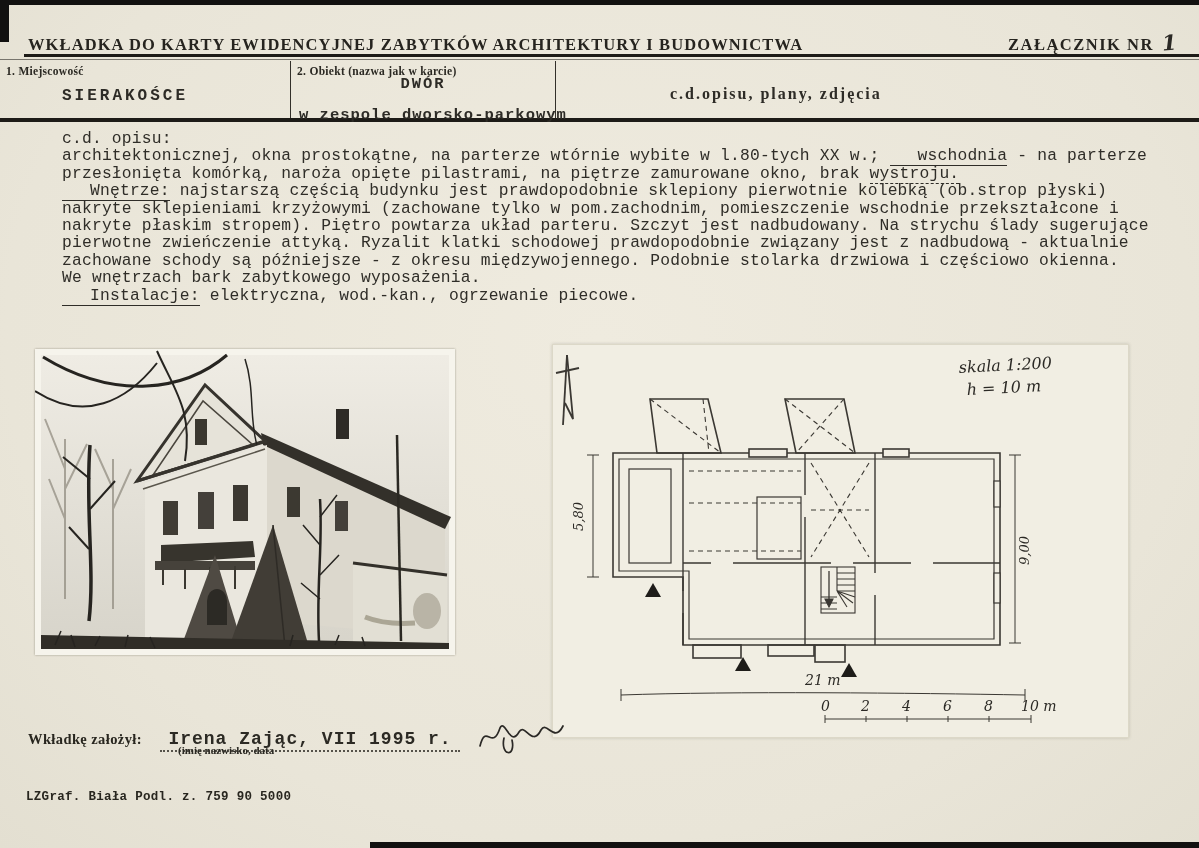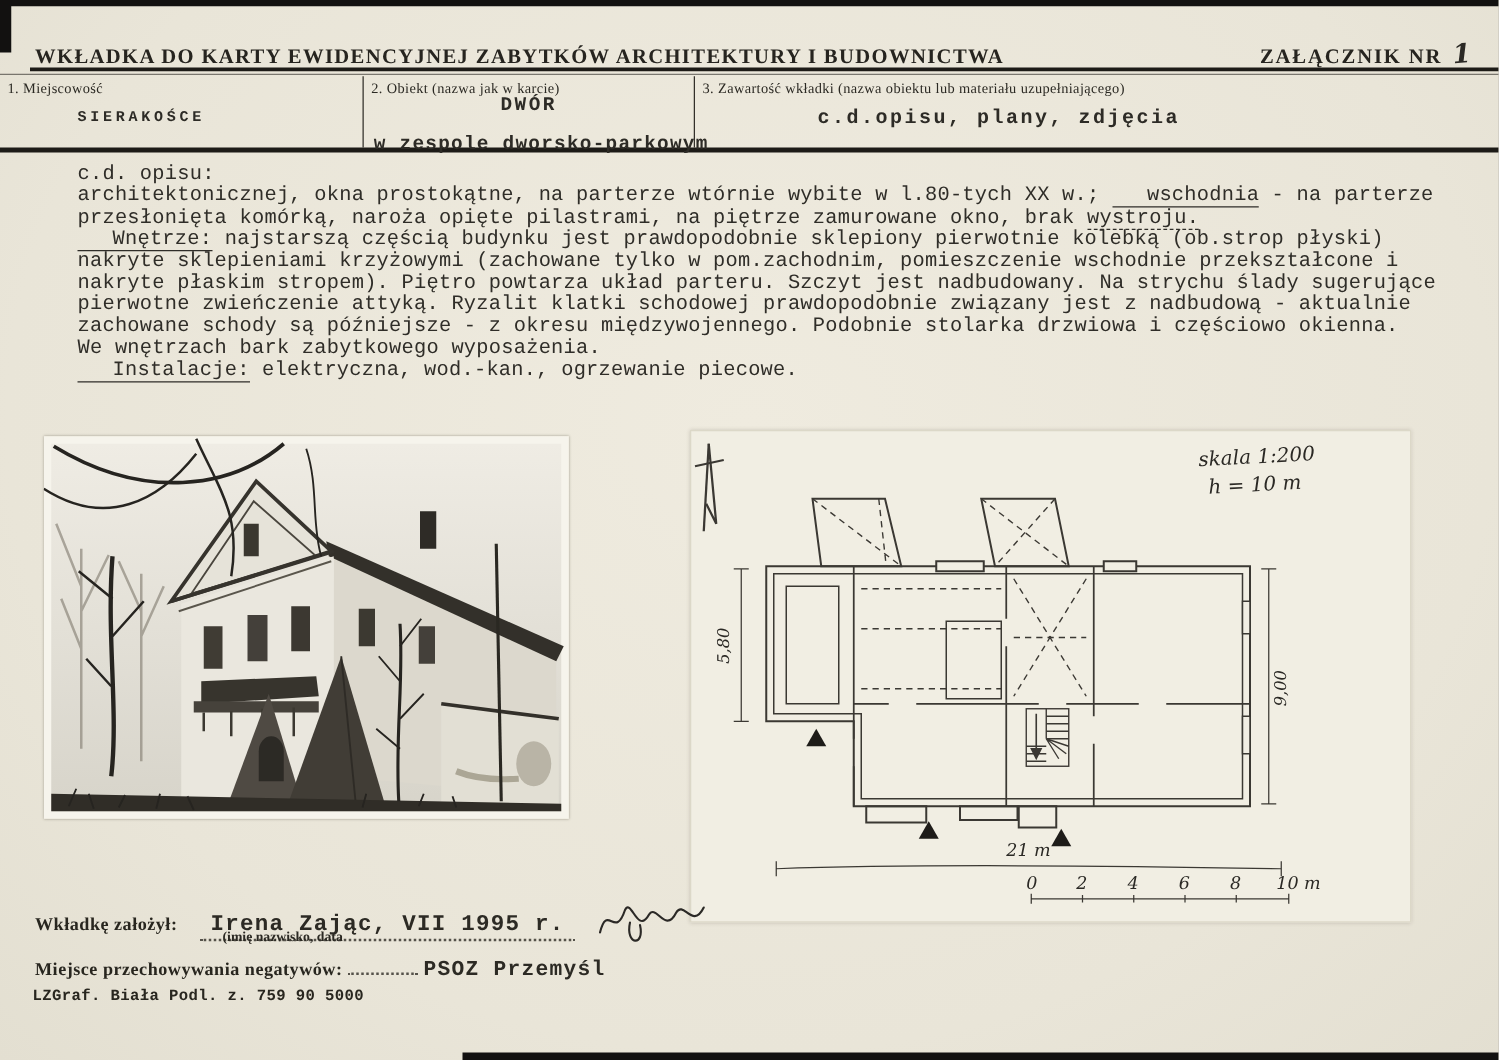--- a/index.html
+++ b/index.html
@@ -12,26 +12,26 @@
   .strip{position:absolute;background:#121110;}
   .title-row{position:absolute;left:28px;top:30px;width:1150px;display:flex;justify-content:space-between;align-items:baseline;}
   .doc-title{font-family:"Liberation Serif",serif;font-weight:bold;font-size:16.5px;letter-spacing:1.1px;color:#26241f;}
   .attach{font-family:"Liberation Serif",serif;font-weight:bold;font-size:16.5px;letter-spacing:1.5px;color:#26241f;display:flex;align-items:baseline;gap:8px;}
   .hand{font-family:"DejaVu Serif",serif;font-style:italic;color:#2b2925;}
   .attach .hand{font-size:21px;transform:rotate(-4deg);font-weight:bold;}
   .rule{position:absolute;left:0;right:0;background:#1d1b17;}
   .form-row{position:absolute;left:0;right:0;top:61px;height:57px;display:flex;}
   .cell{position:relative;height:100%;box-sizing:border-box;}
   .cell + .cell{border-left:1.5px solid #33302a;}
-  .cell-label{font-family:"Liberation Serif",serif;font-weight:normal;font-size:11.5px;letter-spacing:.3px;color:#2b2923;padding:4px 6px 0 6px;white-space:nowrap;}
+  .cell-label{font-family:"Liberation Serif",serif;font-weight:bold;font-size:11.5px;letter-spacing:.3px;color:#2b2923;padding:4px 6px 0 6px;white-space:nowrap;}
   .cell-value{font-family:"Liberation Mono","DejaVu Sans Mono",monospace;font-weight:bold;color:#2d2b26;}
-  .v1{position:absolute;left:62px;top:26px;font-size:12px;letter-spacing:3px;}
+  .v1{position:absolute;left:62px;top:26px;font-size:16px;letter-spacing:3px;}
   .v2a{position:absolute;left:0;width:100%;top:14px;text-align:center;font-size:15.5px;letter-spacing:2px;}
   .v2b{position:absolute;left:8px;top:45px;font-size:15.5px;letter-spacing:1px;white-space:nowrap;z-index:3;}
-  .v3{position:absolute;left:98px;top:24px;font-size:16px;letter-spacing:2px;}
+  .v3{position:absolute;left:114px;top:24px;font-size:16px;letter-spacing:2px;font-family:Liberation Serif, serif;}
   .desc{position:absolute;left:62px;top:130px;width:1125px;font-family:"Liberation Mono","DejaVu Sans Mono",monospace;font-size:16.3px;line-height:17.4px;letter-spacing:.2px;color:#2f2d28;}
   .desc-line{white-space:nowrap;}
   .u-solid{border-bottom:1.5px solid #2f2d28;padding-left:28px;}
   .u-dashed{border-bottom:1.5px dashed #2f2d28;}
   .photo{position:absolute;left:35px;top:349px;width:420px;height:306px;box-shadow:0 0 2px rgba(60,55,40,.45);}
   .caption{position:absolute;left:35px;top:666px;width:420px;text-align:center;font-family:"Liberation Mono","DejaVu Sans Mono",monospace;font-weight:bold;font-size:17px;letter-spacing:1.5px;color:#2d2b26;}
   .plan-sheet{position:absolute;left:552px;top:344px;width:575px;height:392px;background:#f1eee3;border:1px solid #dcd8c8;box-shadow:0 0 3px rgba(90,85,70,.25);}
   .footer-line{position:absolute;white-space:nowrap;}
   .flabel{font-family:"Liberation Serif",serif;font-weight:bold;font-size:14.5px;letter-spacing:.4px;color:#28261f;}
   .fsub{font-family:"Liberation Serif",serif;font-weight:bold;font-size:11px;color:#2b2923;}
@@ -66,21 +66,20 @@
     <div class="cell" style="width:290px;">
       <div class="cell-label">1. Miejscowość</div>
       <div class="cell-value v1">SIERAKOŚCE</div>
     </div>
     <div class="cell" style="width:265px;">
       <div class="cell-label">2. Obiekt (nazwa jak w karcie)</div>
       <div class="cell-value v2a">DWÓR</div>
       <div class="cell-value v2b">w zespole dworsko-parkowym</div>
     </div>
     <div class="cell" style="flex:1;">
-      <div class="cell-label">3. Zawartość wkładki (nazwa obiektu lub materiału uzupełniającego)</div>
       <div class="cell-value v3">c.d.opisu, plany, zdjęcia</div>
     </div>
   </div>
 
   <div class="rule" style="top:118px;height:4px;"></div>
 
   <div class="desc" id="description">
       <div class="desc-line"><span>c.d. opisu:</span></div>
       <div class="desc-line"><span>architektonicznej, okna prostokątne, na parterze wtórnie wybite w l.80-tych XX w.; </span><span class="u-solid">wschodnia</span><span> - na parterze</span></div>
       <div class="desc-line"><span>przesłonięta komórką, naroża opięte pilastrami, na piętrze zamurowane okno, brak </span><span class="u-dashed">wystroju.</span></div>
@@ -242,21 +241,16 @@
 
   <div class="footer-line" style="left:28px;top:716px;">
     <span class="flabel">Wkładkę założył:</span>
     <span class="typed dotline" style="margin-left:14px;">Irena Zając, VII 1995 r.</span>
     <svg width="92" height="44" viewBox="0 0 92 44" style="vertical-align:-16px;margin-left:10px;">
       <path d="M6,30 C12,6 18,36 26,12 C31,2 36,32 45,16 C51,6 58,32 67,14 C73,4 80,28 89,10 M30,22 C26,40 42,42 38,24" stroke="#2b2926" stroke-width="1.7" fill="none" stroke-linecap="round"></path>
     </svg>
   </div>
   <div class="footer-line fsub" style="left:178px;top:744px;">(imię nazwisko, data</div>
 
-  <div class="footer-line" style="left:28px;top:764px;">
-    <span class="flabel">Miejsce przechowywania negatywów:</span>
-    <span class="dots"></span>
-    <span class="typed" style="font-size:17px;">PSOZ Przemyśl</span>
-  </div>
 
   <div class="footer-line imprint" style="left:26px;top:790px;">LZGraf. Biała Podl. z. 759 90 5000</div>
 
 </div>
 
 </body></html>

